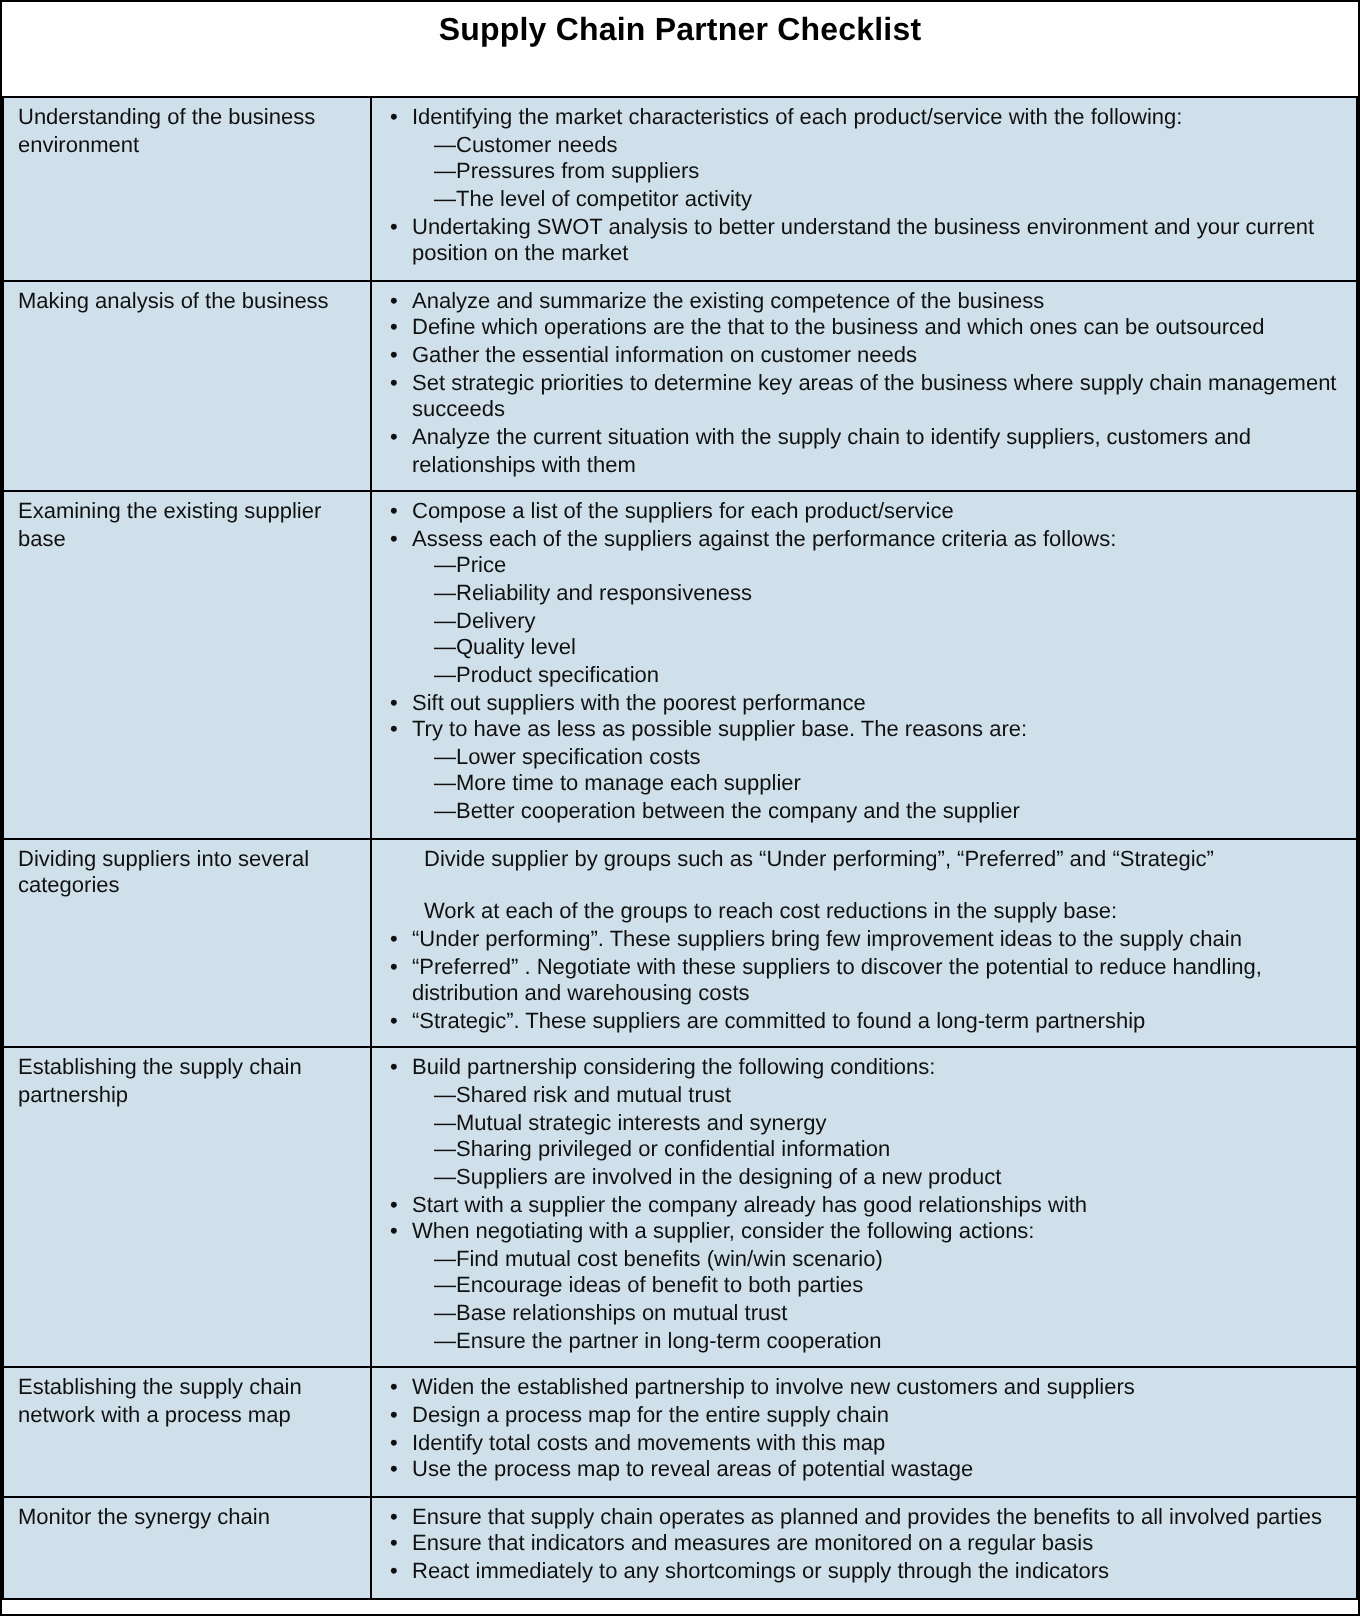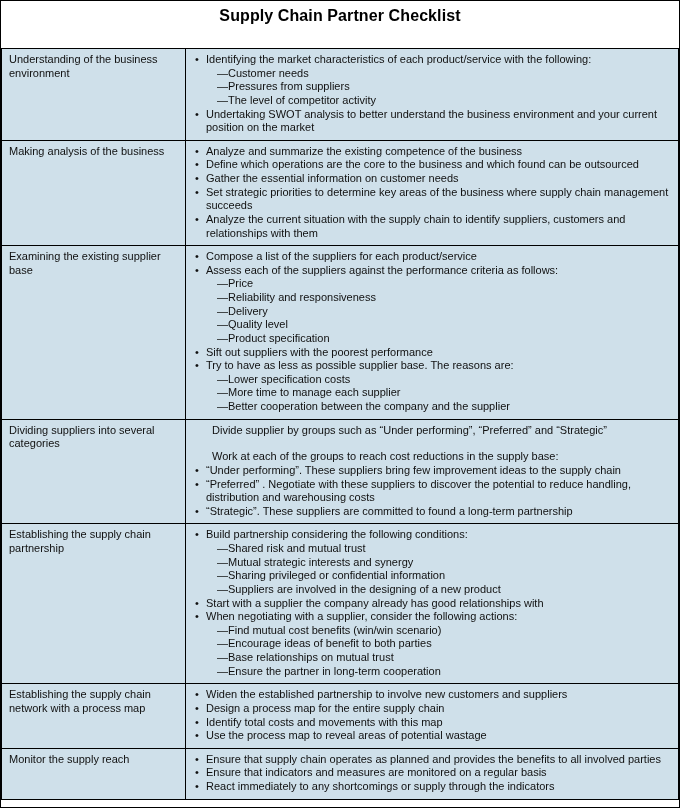--- a/index.html
+++ b/index.html
@@ -82,21 +82,21 @@
               <div class="item dash"><span>—Customer needs</span></div>
               <div class="item dash"><span>—Pressures from suppliers</span></div>
               <div class="item dash"><span>—The level of competitor activity</span></div>
               <div class="item bullet"><span class="marker">•</span><span>Undertaking SWOT analysis to better understand the business environment and your current position on the market</span></div>
             </td>
           </tr>
           <tr>
             <td class="cat">Making analysis of the business</td>
             <td class="det">
               <div class="item bullet"><span class="marker">•</span><span>Analyze and summarize the existing competence of the business</span></div>
-              <div class="item bullet"><span class="marker">•</span><span>Define which operations are the core to the business and which found can be outsourced</span></div>
+              <div class="item bullet"><span class="marker">•</span><span>Define which operations are the that to the business and which ones can be outsourced</span></div>
               <div class="item bullet"><span class="marker">•</span><span>Gather the essential information on customer needs</span></div>
               <div class="item bullet"><span class="marker">•</span><span>Set strategic priorities to determine key areas of the business where supply chain management succeeds</span></div>
               <div class="item bullet"><span class="marker">•</span><span>Analyze the current situation with the supply chain to identify suppliers, customers and relationships with them</span></div>
             </td>
           </tr>
           <tr>
             <td class="cat">Examining the existing supplier base</td>
             <td class="det">
               <div class="item bullet"><span class="marker">•</span><span>Compose a list of the suppliers for each product/service</span></div>
               <div class="item bullet"><span class="marker">•</span><span>Assess each of the suppliers against the performance criteria as follows:</span></div>
@@ -142,21 +142,21 @@
           <tr>
             <td class="cat">Establishing the supply chain network with a process map</td>
             <td class="det">
               <div class="item bullet"><span class="marker">•</span><span>Widen the established partnership to involve new customers and suppliers</span></div>
               <div class="item bullet"><span class="marker">•</span><span>Design a process map for the entire supply chain</span></div>
               <div class="item bullet"><span class="marker">•</span><span>Identify total costs and movements with this map</span></div>
               <div class="item bullet"><span class="marker">•</span><span>Use the process map to reveal areas of potential wastage</span></div>
             </td>
           </tr>
           <tr>
-            <td class="cat">Monitor the supply reach</td>
+            <td class="cat">Monitor the synergy chain</td>
             <td class="det">
               <div class="item bullet"><span class="marker">•</span><span>Ensure that supply chain operates as planned and provides the benefits to all involved parties</span></div>
               <div class="item bullet"><span class="marker">•</span><span>Ensure that indicators and measures are monitored on a regular basis</span></div>
               <div class="item bullet"><span class="marker">•</span><span>React immediately to any shortcomings or supply through the indicators</span></div>
             </td>
           </tr>
         </tbody>
     </table>
   </div>
   <div class="footer">Source: http://paksupplychain.blogspot.com/2011/05/checklist-managing-supply-chain.html</div>

